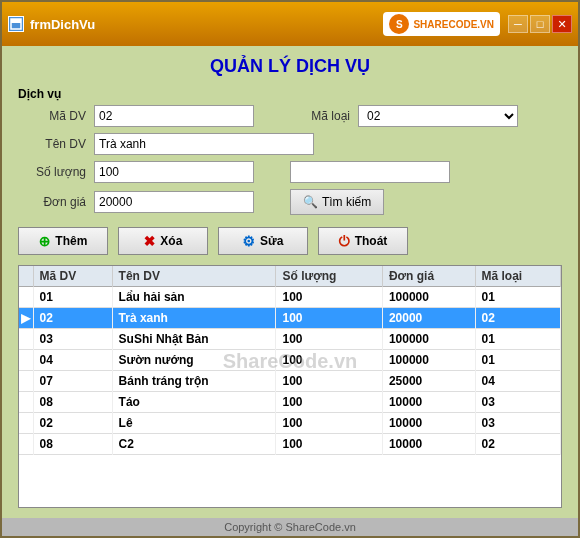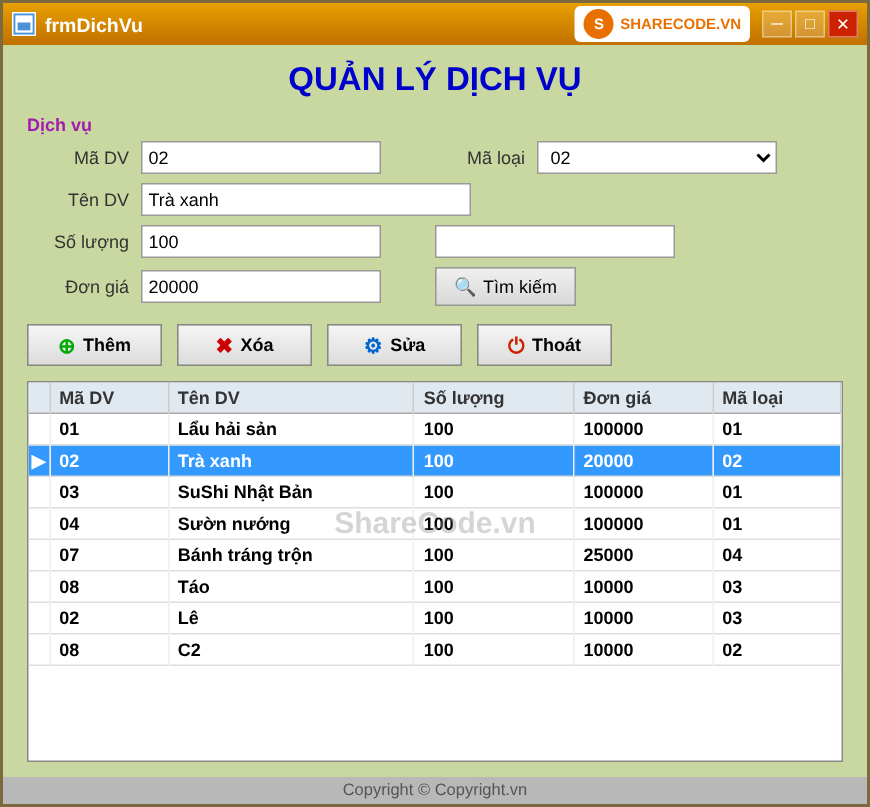--- a/index.html
+++ b/index.html
@@ -15,21 +15,21 @@
     .window {
       width: 580px;
       height: 538px;
       border: 2px solid #7a6a3e;
       display: flex;
       flex-direction: column;
     }
 
     .title-bar {
       background: linear-gradient(to bottom, #e8a000, #c07000);
-      height: 28px;
+      height: 44px;
       display: flex;
       align-items: center;
       justify-content: space-between;
       padding: 0 6px;
       flex-shrink: 0;
     }
 
     .title-bar-left {
       display: flex;
       align-items: center;
@@ -107,36 +107,36 @@
       background: #c8d8a0;
       flex: 1;
       padding: 10px 16px;
       display: flex;
       flex-direction: column;
       gap: 6px;
     }
 
     .page-title {
       text-align: center;
-      font-size: 22px;
+      font-size: 18px;
       font-weight: bold;
       color: #0000cc;
       margin-bottom: 4px;
     }
 
     .form-section {
       display: flex;
       flex-direction: column;
       gap: 4px;
     }
 
     .form-label-top {
       font-size: 12px;
       font-weight: bold;
-      color: #a21caf;
+      color: #000000;
     }
 
     .form-row {
       display: flex;
       align-items: center;
       gap: 8px;
       margin-bottom: 2px;
     }
 
     .form-label {
@@ -462,15 +462,15 @@
                   <td>02</td>
                 </tr>
               </tbody>
           </table>
         </div>
       </div>
     </div>
   </div>
 
   <div class="copyright-bar">
-    <span>Copyright © Copyright.vn</span>
+    <span>Copyright © ShareCode.vn</span>
   </div>
 </div>
 
 </body></html>

